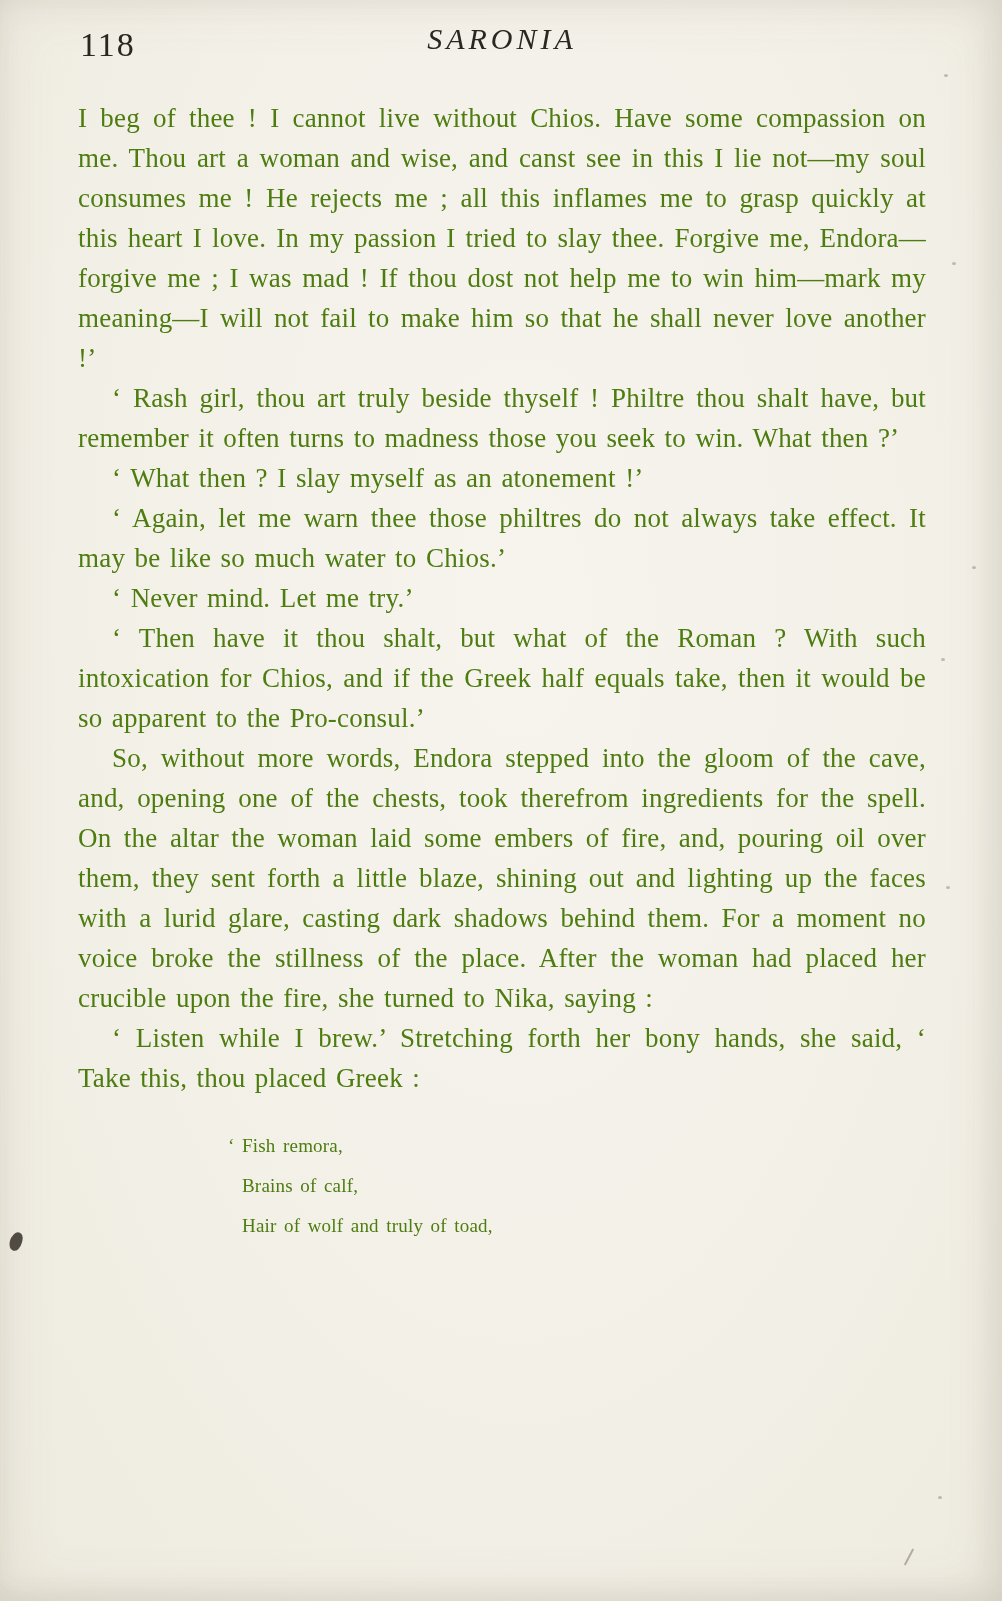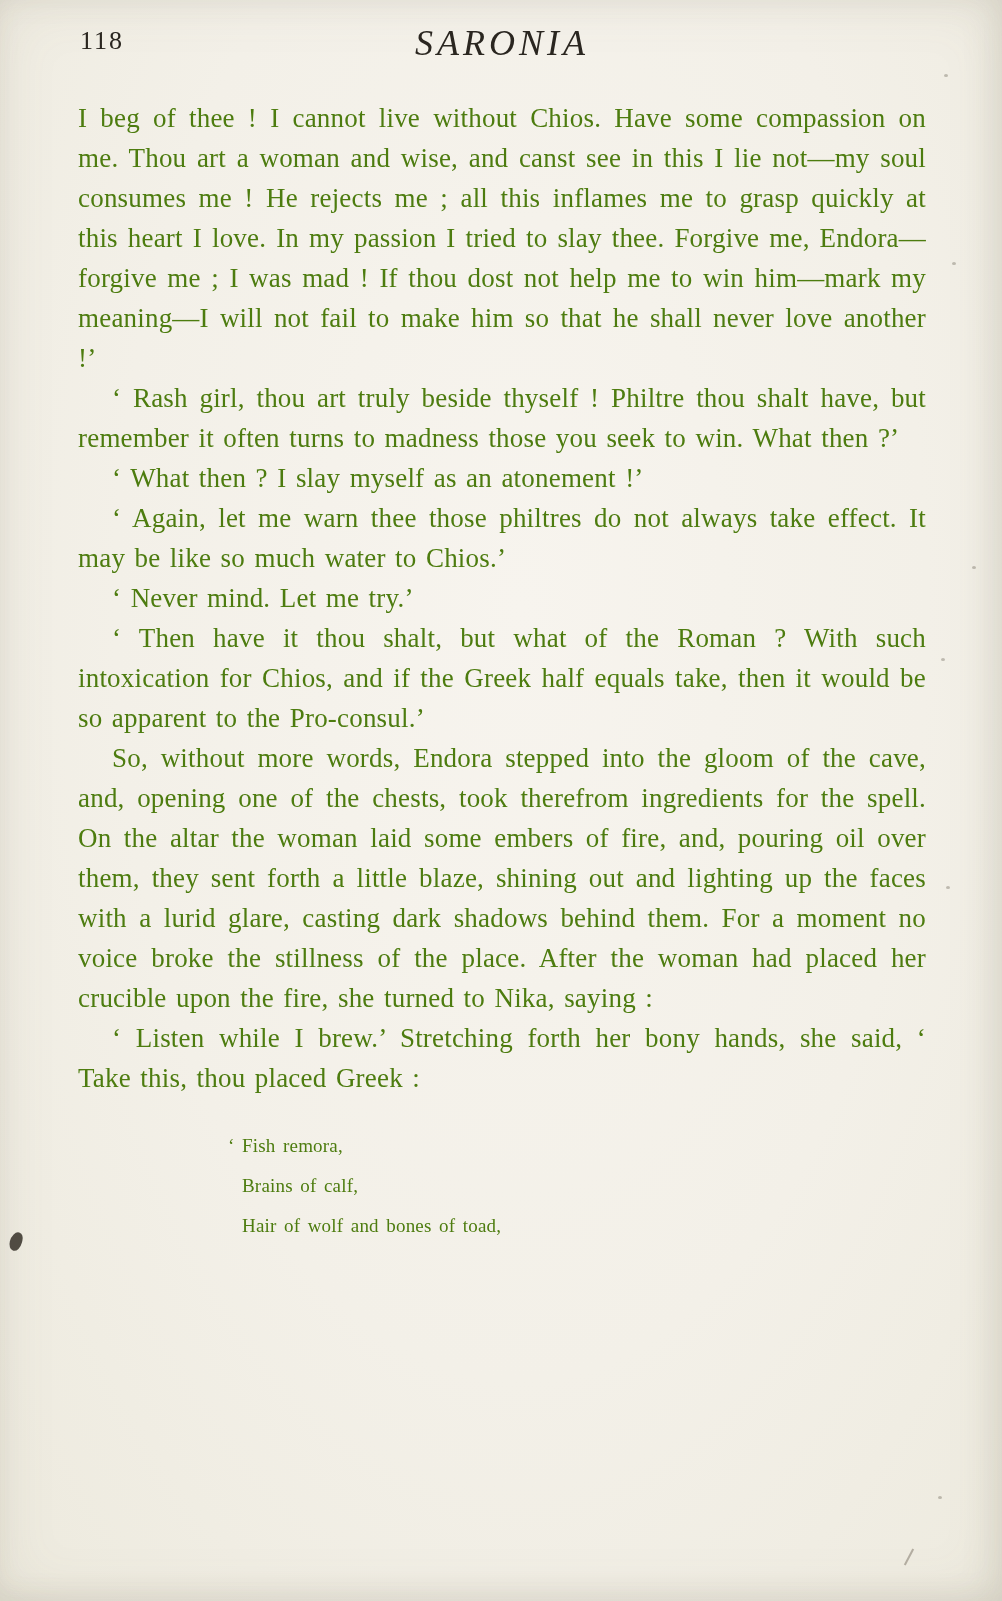--- a/index.html
+++ b/index.html
@@ -37,32 +37,32 @@
 
   .header {
     position: relative;
     height: 52px;
   }
 
   .page-number {
     position: absolute;
     left: 2px;
     top: 4px;
-    font-size: 26px;
+    font-size: 34px;
     letter-spacing: 2px;
     color: #2a2620;
   }
 
   .running-head {
     position: absolute;
     left: 50%;
     top: 0;
     transform: translateX(-50%);
     font-style: italic;
-    font-size: 36px;
+    font-size: 30px;
     letter-spacing: 4px;
     color: #2a2620;
   }
 
   .body-text {
     margin-top: 24px;
     font-size: 27px;
     line-height: 40px;
     text-align: justify;
     word-spacing: 2.5px;
@@ -132,21 +132,21 @@
     <p class="para indent">‘ What then ?  I slay myself as an atonement !’</p>
     <p class="para indent">‘ Again, let me warn thee those philtres do not always take effect.  It may be like so much water to Chios.’</p>
     <p class="para indent">‘ Never mind.  Let me try.’</p>
     <p class="para indent">‘ Then have it thou shalt, but what of the Roman ? With such intoxication for Chios, and if the Greek half equals take, then it would be so apparent to the Pro-consul.’</p>
     <p class="para indent">So, without more words, Endora stepped into the gloom of the cave, and, opening one of the chests, took therefrom ingredients for the spell.  On the altar the woman laid some embers of fire, and, pouring oil over them, they sent forth a little blaze, shining out and lighting up the faces with a lurid glare, casting dark shadows behind them.  For a moment no voice broke the stillness of the place.  After the woman had placed her crucible upon the fire, she turned to Nika, saying :</p>
     <p class="para indent">‘ Listen while I brew.’  Stretching forth her bony hands, she said, ‘ Take this, thou placed Greek :</p>
 
     <div class="verse">
       <div class="vline hang">‘ Fish remora,</div>
       <div class="vline">Brains of calf,</div>
-      <div class="vline">Hair of wolf and bones of toad,</div>
+      <div class="vline">Hair of wolf and truly of toad,</div>
     </div>
   </div>
 
 </div>
 
 <div class="ink-blemish"></div>
 <div class="speck" style="left:944px; top:74px;"></div>
 <div class="speck" style="left:952px; top:262px;"></div>
 <div class="speck" style="left:972px; top:566px;"></div>
 <div class="speck" style="left:941px; top:658px;"></div>

